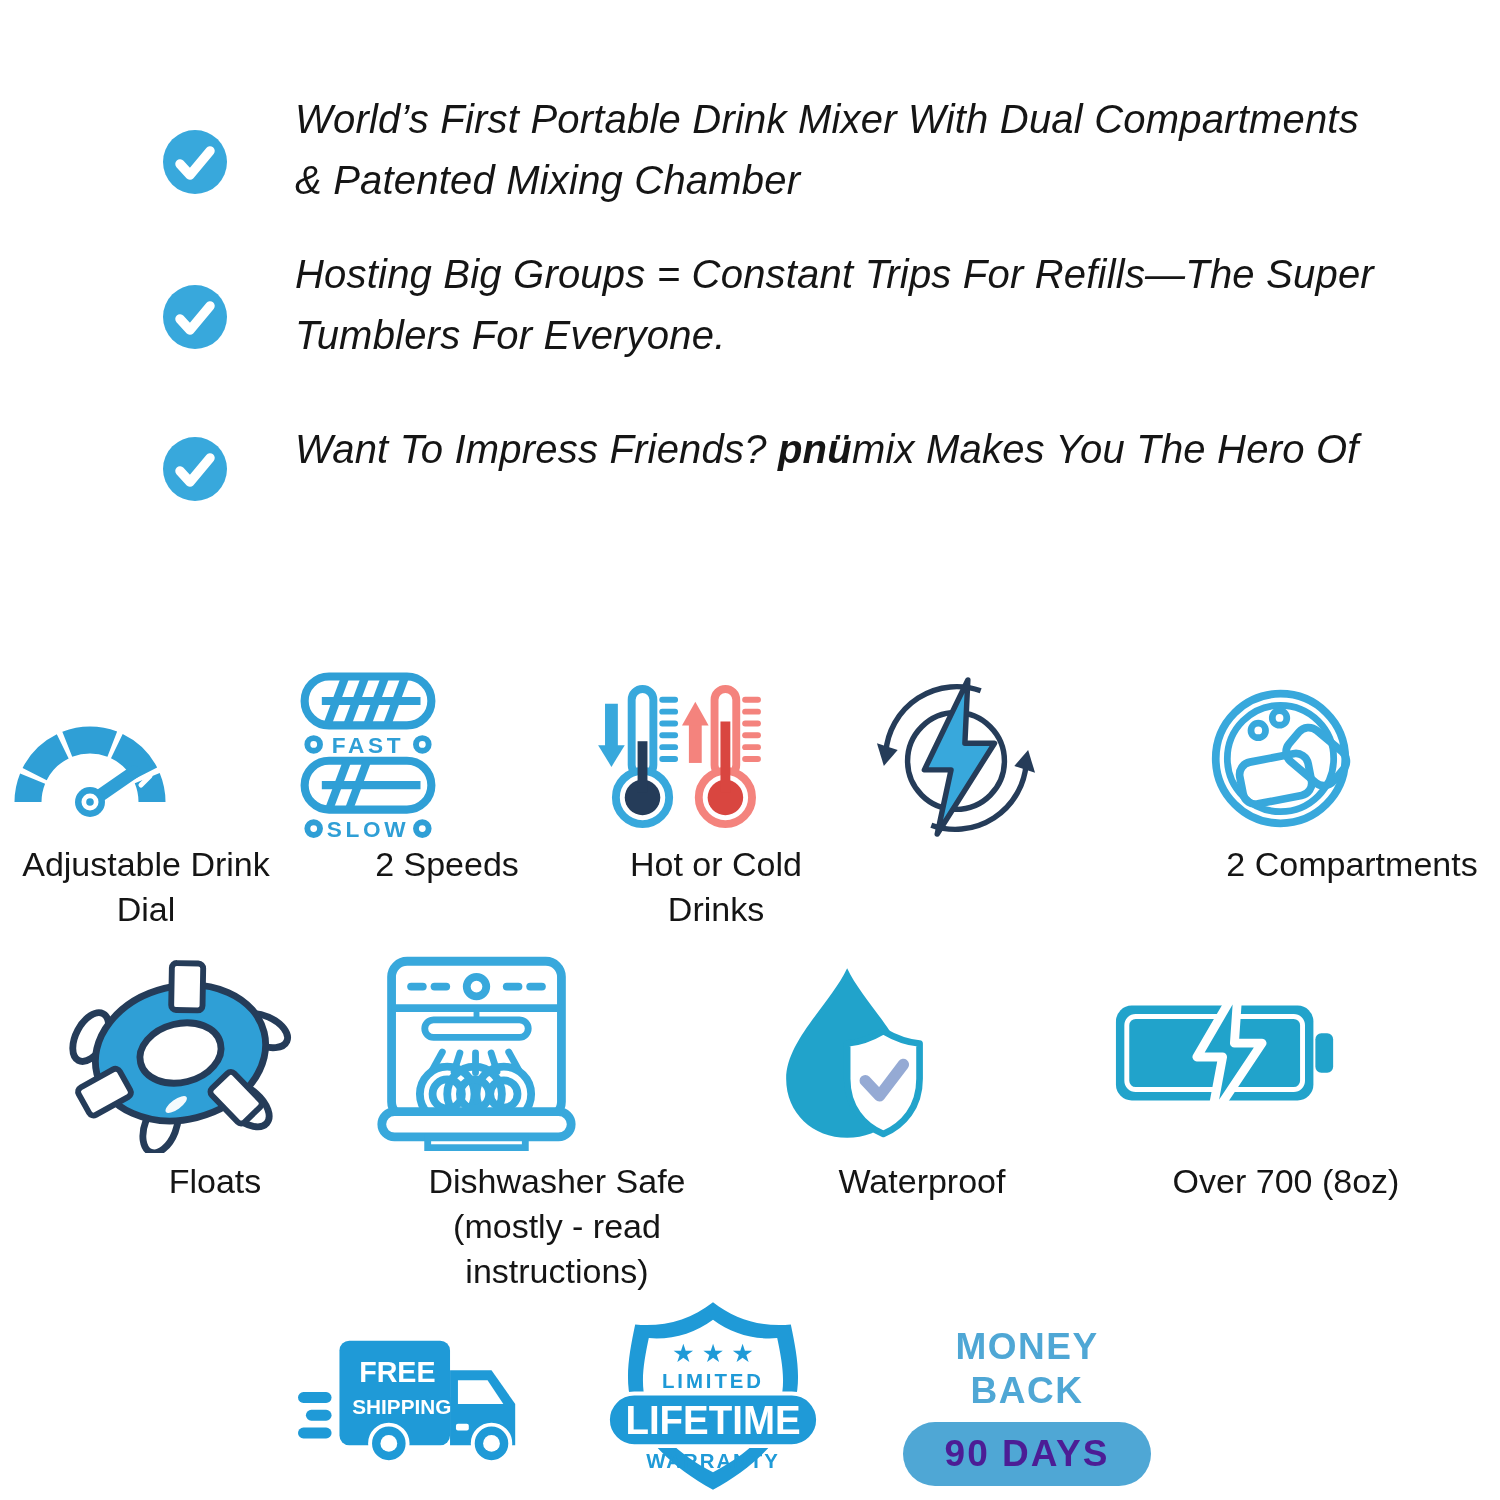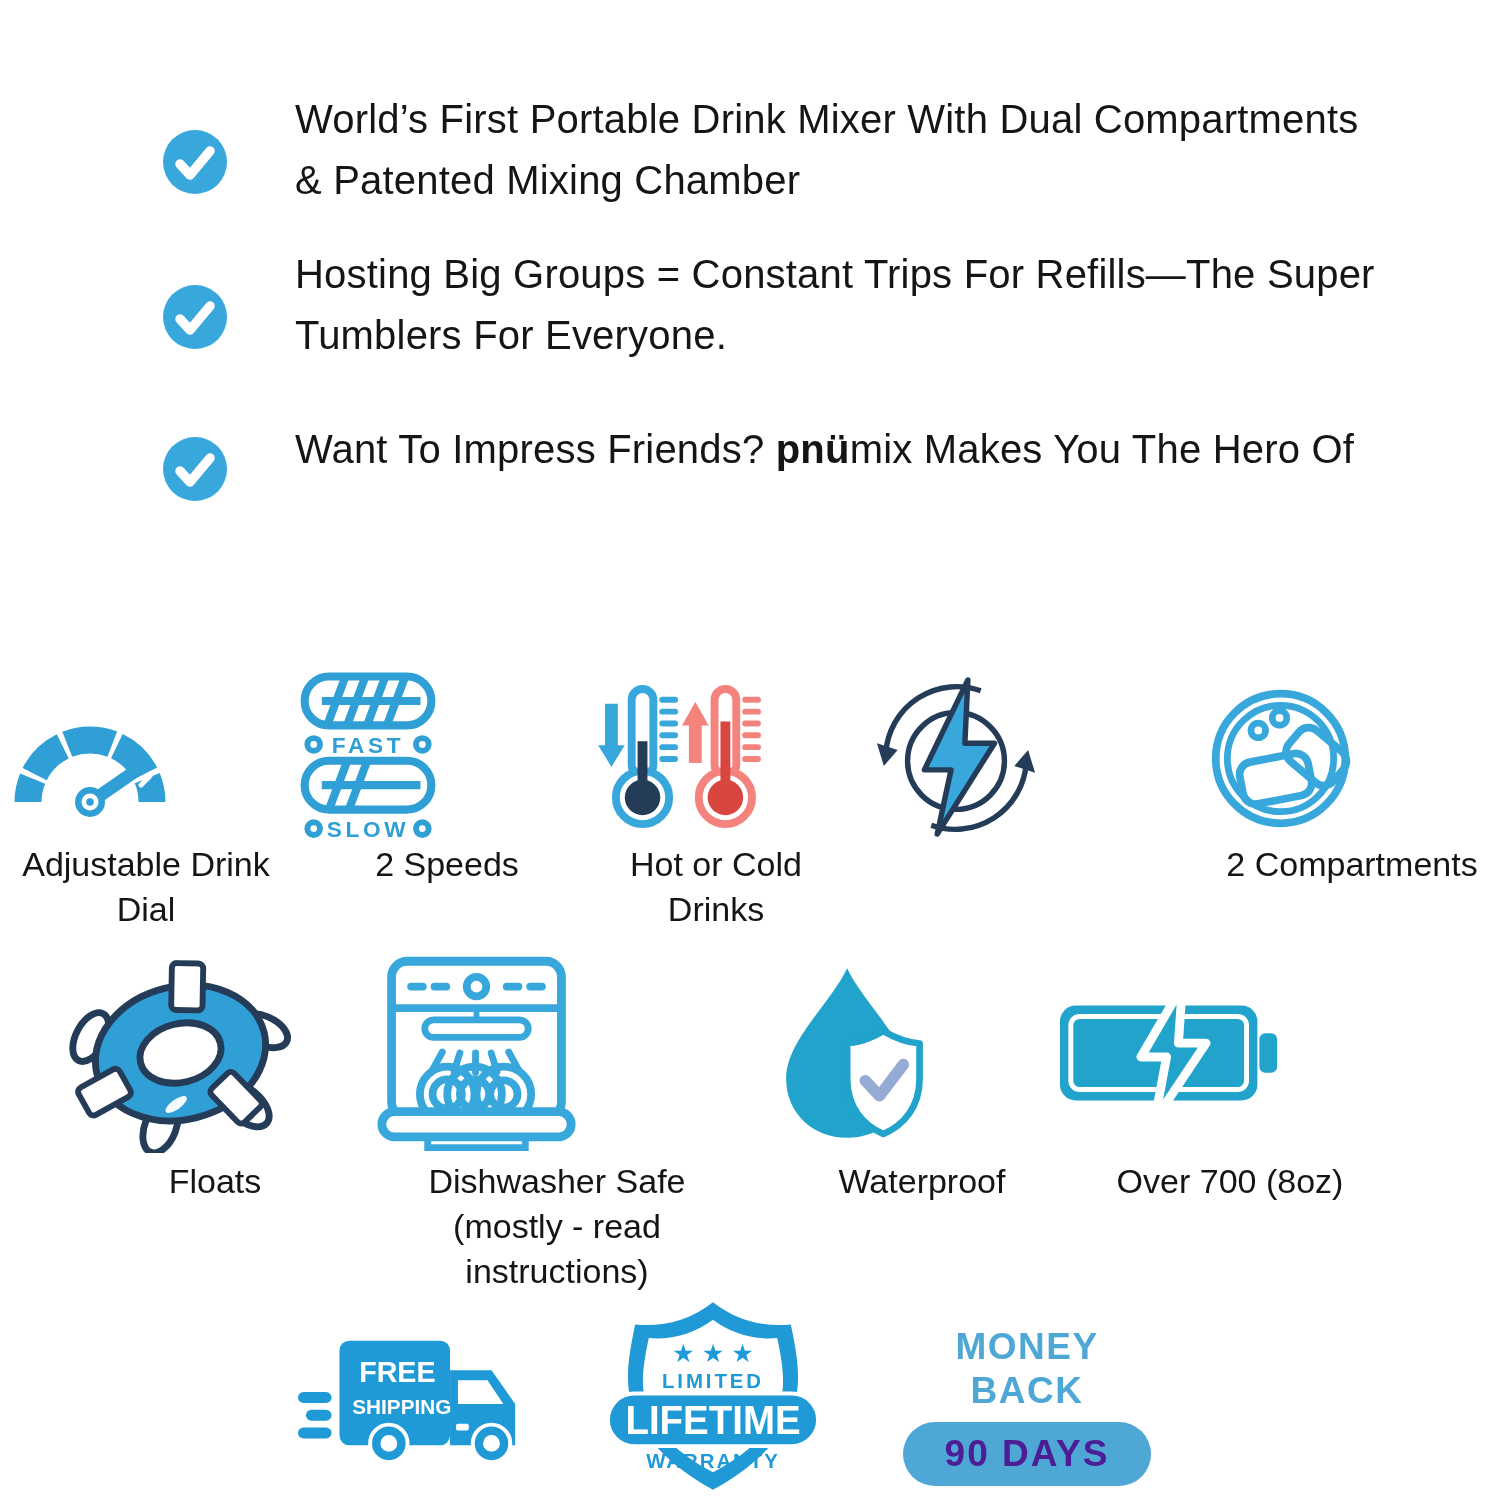--- a/index.html
+++ b/index.html
@@ -8,21 +8,21 @@
     --badge-blue:#1F9AD7; --money-blue:#4FA7D5; --shield-check:#7A95C9;
     --text-color:#151515;
   }
   html,body{margin:0;padding:0;background:#fff;}
   .stage{position:relative;width:1500px;height:1500px;background:#fff;overflow:hidden;
          font-family:"Liberation Sans","DejaVu Sans",sans-serif;color:var(--text-color);}
   svg text{font-family:"Liberation Sans","DejaVu Sans",sans-serif;}
   
   .chk{position:absolute;left:163px;width:64px;height:64px;display:block;}
   .btext{position:absolute;left:295px;width:1200px;font-size:40px;line-height:61px;
-         letter-spacing:.2px;color:var(--text-color);}
+         letter-spacing:.2px;color:var(--text-color);font-style:italic;}
   .btext b{font-weight:700;}
   
   .col{position:absolute;text-align:center;}
   .ibox{display:flex;align-items:center;justify-content:flex-start;}
   .row1 .ibox{height:160px;}
   .row2 .ibox{height:205px;}
   .flabel{font-size:34px;line-height:45px;margin-top:4px;color:var(--text-color);}
   
   .badge{position:absolute;}
   .money{position:absolute;left:902px;top:1325px;width:250px;text-align:center;
@@ -270,21 +270,21 @@
         <path d="M82,6 C100,44 146,82 146,122 C146,158 118,184 82,184 C46,184 18,158 18,122 C18,82 64,44 82,6 Z" fill="var(--drop-teal)"></path>
         <path d="M120,72 C132,79 146,84 158,85 L158,122 C158,152 141,171 120,180 C99,171 82,152 82,122 L82,85 C94,84 108,79 120,72 Z" fill="#fff" stroke="var(--drop-teal)" stroke-width="7" stroke-linejoin="round"></path>
         <path d="M101,124 L116,140 L141,107" fill="none" stroke="var(--shield-check)" stroke-width="12" stroke-linecap="round" stroke-linejoin="round" opacity="0.8"></path>
       </svg>
     </div>
     <div class="flabel">
       <div>Waterproof</div>
     </div>
   </div>
 
-  <div class="col row2" style="left:1056px;top:950px;width:348px">
+  <div class="col row2" style="left:1112px;top:950px;width:348px">
     <div class="ibox">
       <svg width="232" height="140" viewBox="0 0 235 140">
         <rect x="4" y="22" width="200" height="96" rx="16" fill="var(--drop-teal)"></rect>
         <rect x="15" y="33" width="178" height="74" rx="9" fill="none" stroke="#fff" stroke-width="5"></rect>
         <rect x="206" y="50" width="18" height="40" rx="6" fill="var(--drop-teal)"></rect>
         <polygon points="128,2 86,74 112,74 100,138 152,60 124,60" fill="var(--drop-teal)" stroke="#fff" stroke-width="9" stroke-linejoin="round"></polygon>
       </svg>
     </div>
     <div class="flabel">
       <div>Over 700 (8oz)</div>

